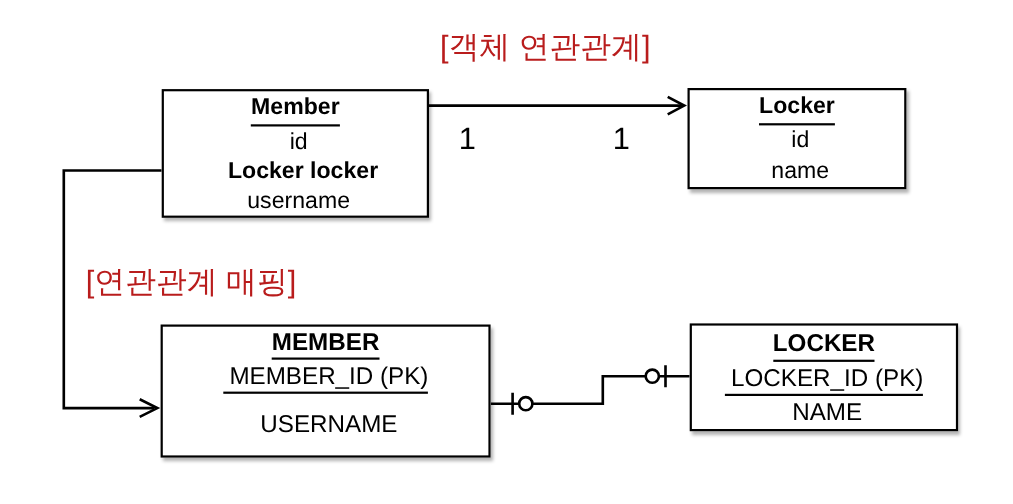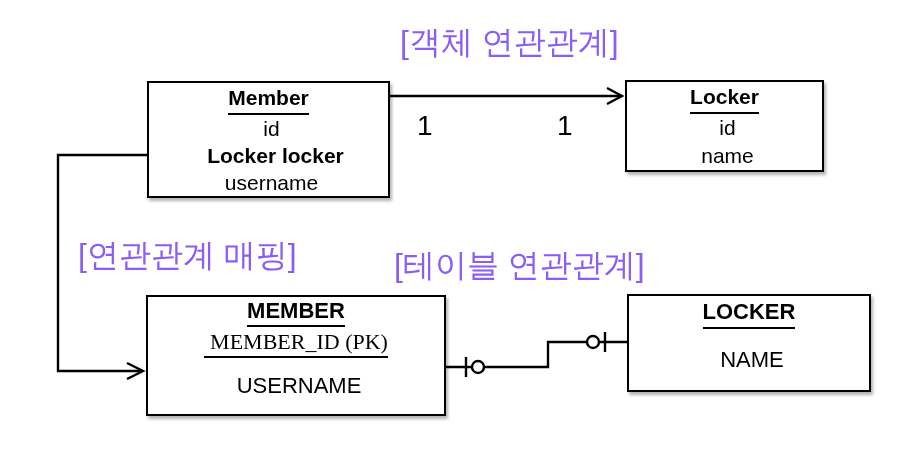--- a/index.html
+++ b/index.html
@@ -13,23 +13,23 @@
     overflow: hidden;
   }
   .wires {
     position: absolute;
     left: 0; top: 0;
     width: 921px; height: 458px;
     pointer-events: none;
   }
   .diagram-label {
     position: absolute;
-    font-size: 32px;
+    font-size: 28px;
     line-height: 33px;
-    color: #8b5cf6;
+    color: #b91c1c;
     white-space: nowrap;
   }
   .mult {
     position: absolute;
     font-size: 28px;
     line-height: 28px;
     color: #000;
   }
   .box {
     position: absolute;
@@ -69,21 +69,21 @@
   }
   
   .member-class { left: 147px; top: 81px;  width: 243px; height: 117px; font-size: 21px; }
   .locker-class { left: 625px; top: 80px;  width: 199px; height: 92px;  font-size: 21px; }
   .member-class .box-header, .locker-class .box-header { height: 32px; font-size: 21px; }
   
   .member-table { left: 146px; top: 295px; width: 300px; height: 121px; font-size: 22px; }
   .locker-table { left: 627px; top: 294px; width: 244px; height: 98px;  font-size: 22px; }
   .member-table .box-header { height: 30px; font-size: 22px; }
   .locker-table .box-header { height: 33px; font-size: 22px; }
-  .member-table .pk-row { height: 31px; font-family: Liberation Serif, serif; }
+  .member-table .pk-row { height: 31px; }
   .locker-table .pk-row { height: 31px; }
   
   #lbl-object  { left: 400px; top: 26px; }
   #lbl-mapping { left: 78px;  top: 239px; }
   #lbl-table   { left: 394px; top: 249px; }
   #mult-left   { left: 417px; top: 112px; }
   #mult-right  { left: 557px; top: 112px; }
 </style>
 </head>
 <body>
@@ -106,21 +106,20 @@
       <polyline points="446,367 548,367 548,342 627,342"></polyline>
       <line x1="466" y1="357" x2="466" y2="377"></line>
       <line x1="605" y1="332" x2="605" y2="352"></line>
       <circle cx="478" cy="367" r="6" fill="#ffffff"></circle>
       <circle cx="593" cy="342" r="6" fill="#ffffff"></circle>
     </g>
   </svg>
 
   <div class="diagram-label" id="lbl-object">[객체 연관관계]</div>
   <div class="diagram-label" id="lbl-mapping">[연관관계 매핑]</div>
-  <div class="diagram-label" id="lbl-table">[테이블 연관관계]</div>
 
   <div class="mult" id="mult-left">1</div>
   <div class="mult" id="mult-right">1</div>
 
   <div class="box member-class">
     <div class="box-header">Member</div>
     <div class="row">id</div>
     <div class="row bold">Locker locker</div>
     <div class="row">username</div>
   </div>
@@ -132,16 +131,17 @@
   </div>
 
   <div class="box member-table">
     <div class="box-header">MEMBER</div>
     <div class="pk-row">MEMBER_ID (PK)</div>
     <div class="row">USERNAME</div>
   </div>
 
   <div class="box locker-table">
     <div class="box-header">LOCKER</div>
+    <div class="pk-row">LOCKER_ID (PK)</div>
     <div class="row">NAME</div>
   </div>
 
 </div>
 
 </body></html>

